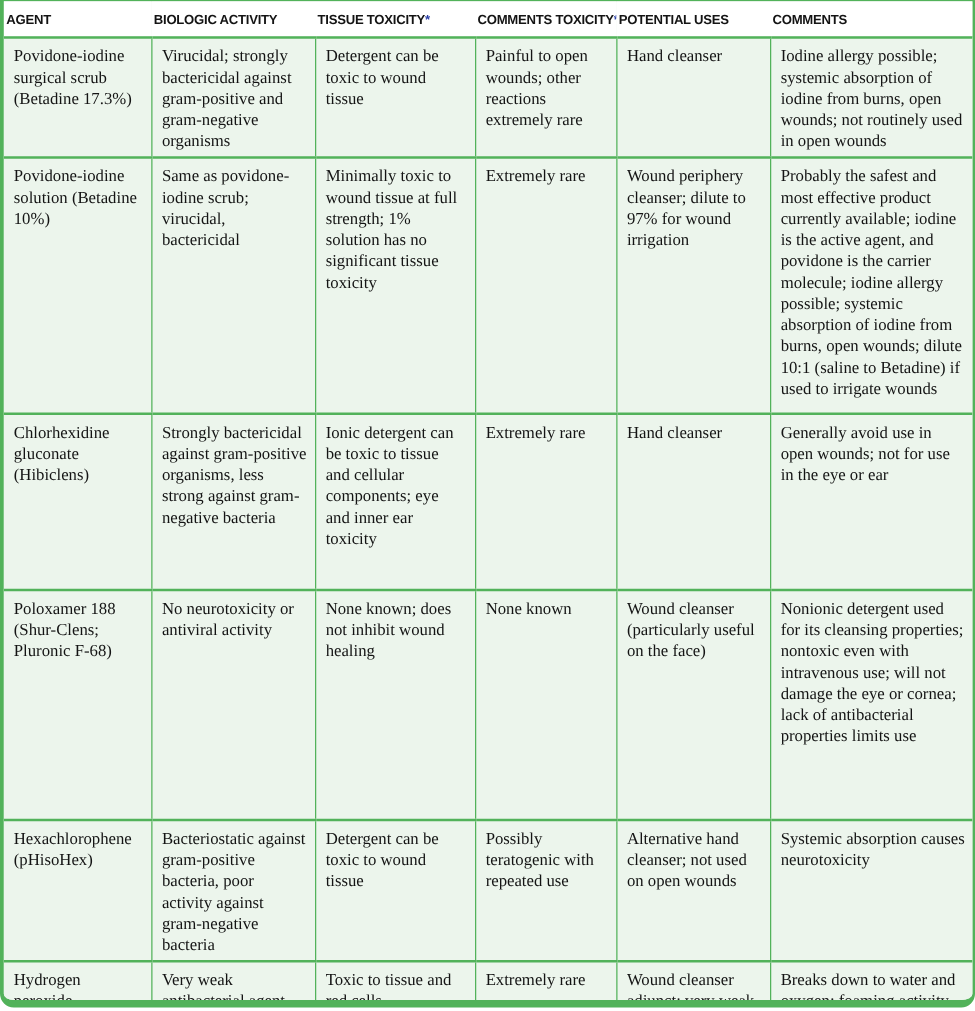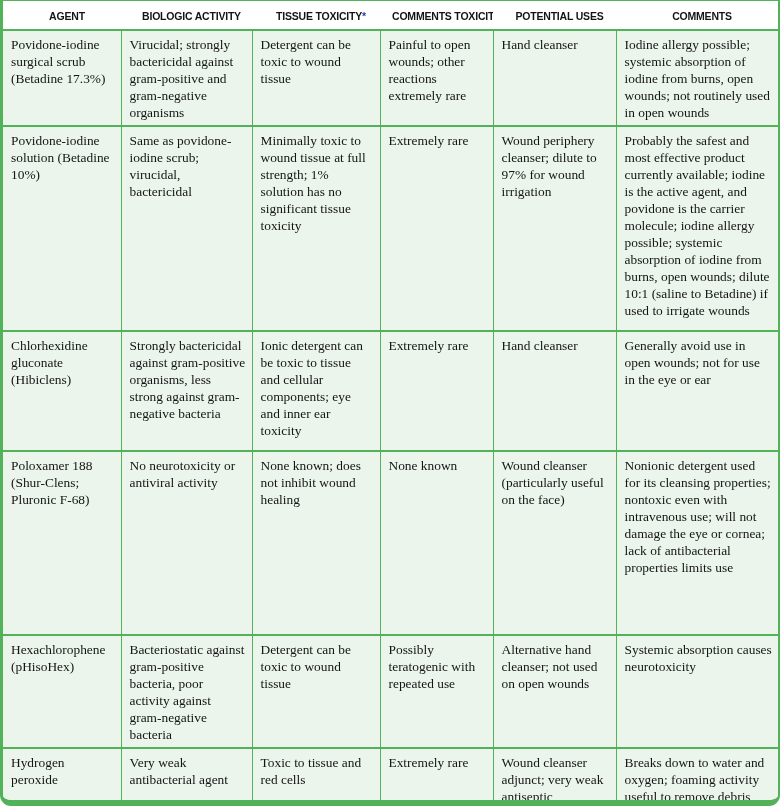--- a/index.html
+++ b/index.html
@@ -30,43 +30,43 @@
     border-collapse: collapse;
     table-layout: fixed;
   }
   thead th {
     background: var(--header-background, #ffffff);
     font-family: "Liberation Sans", sans-serif;
     font-weight: 700;
     font-size: 10.5px;
     letter-spacing: -0.2px;
     color: var(--text, #141414);
-    text-align: center;
+    text-align: left;
     vertical-align: middle;
     white-space: nowrap;
-    padding: 8px 2px 6px 12px;
+    padding: 8px 2px 6px 2px;
     border-bottom: 2px solid var(--accent-green, #52b25a);
     height: 14px;
     overflow: hidden;
   }
   tbody td {
     vertical-align: top;
     background: var(--cell-background, #ecf5ec);
     color: var(--text, #141414);
     font-size: 13.4px;
     line-height: 1.27;
     padding: 5px 6px 4px 8px;
     border-left: 1.4px solid var(--accent-green, #52b25a);
     border-top: 2px solid var(--accent-green, #52b25a);
     word-wrap: break-word;
   }
   tbody td:first-child { border-left: none; }
   tbody tr:nth-child(1) { height: 88px; }
   tbody tr:nth-child(2) { height: 205px; }
-  tbody tr:nth-child(3) { height: 120px; }
+  tbody tr:nth-child(3) { height: 141px; }
   tbody tr:nth-child(4) { height: 184px; }
   tbody tr:nth-child(5) { height: 107px; }
   tbody tr:nth-child(6) { height: 91px; }
   .ast {
     color: var(--asterisk-blue, #2a3fa8);
     font-weight: 700;
   }
 </style>
 </head>
 <body>

